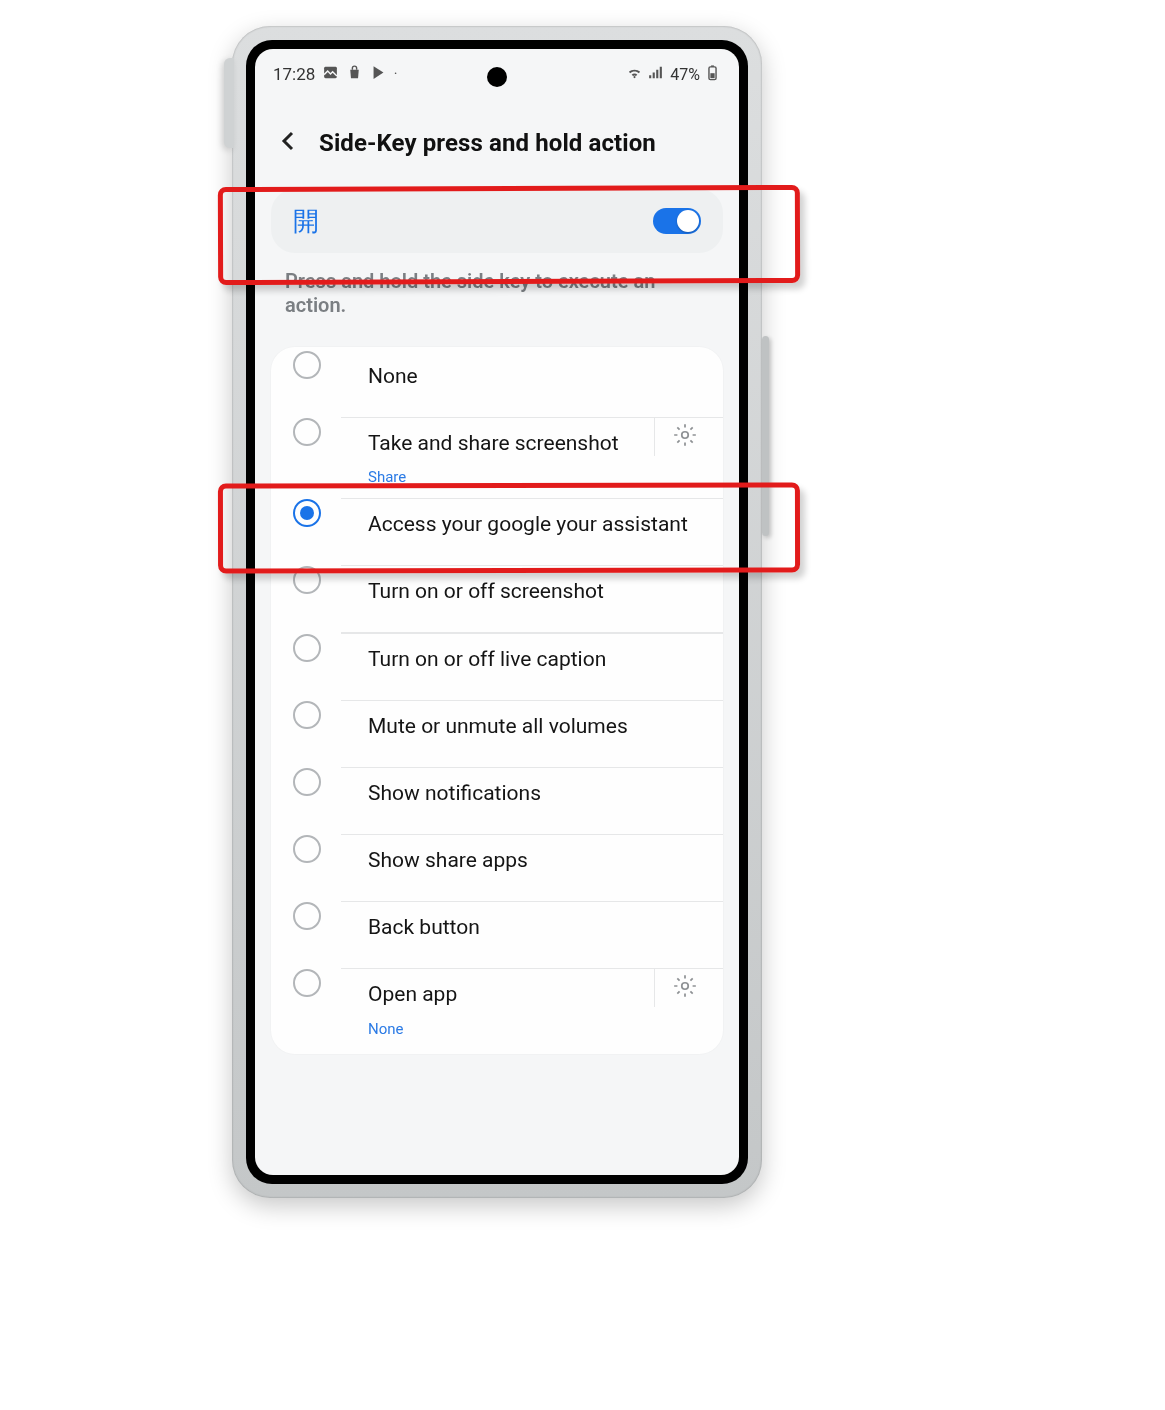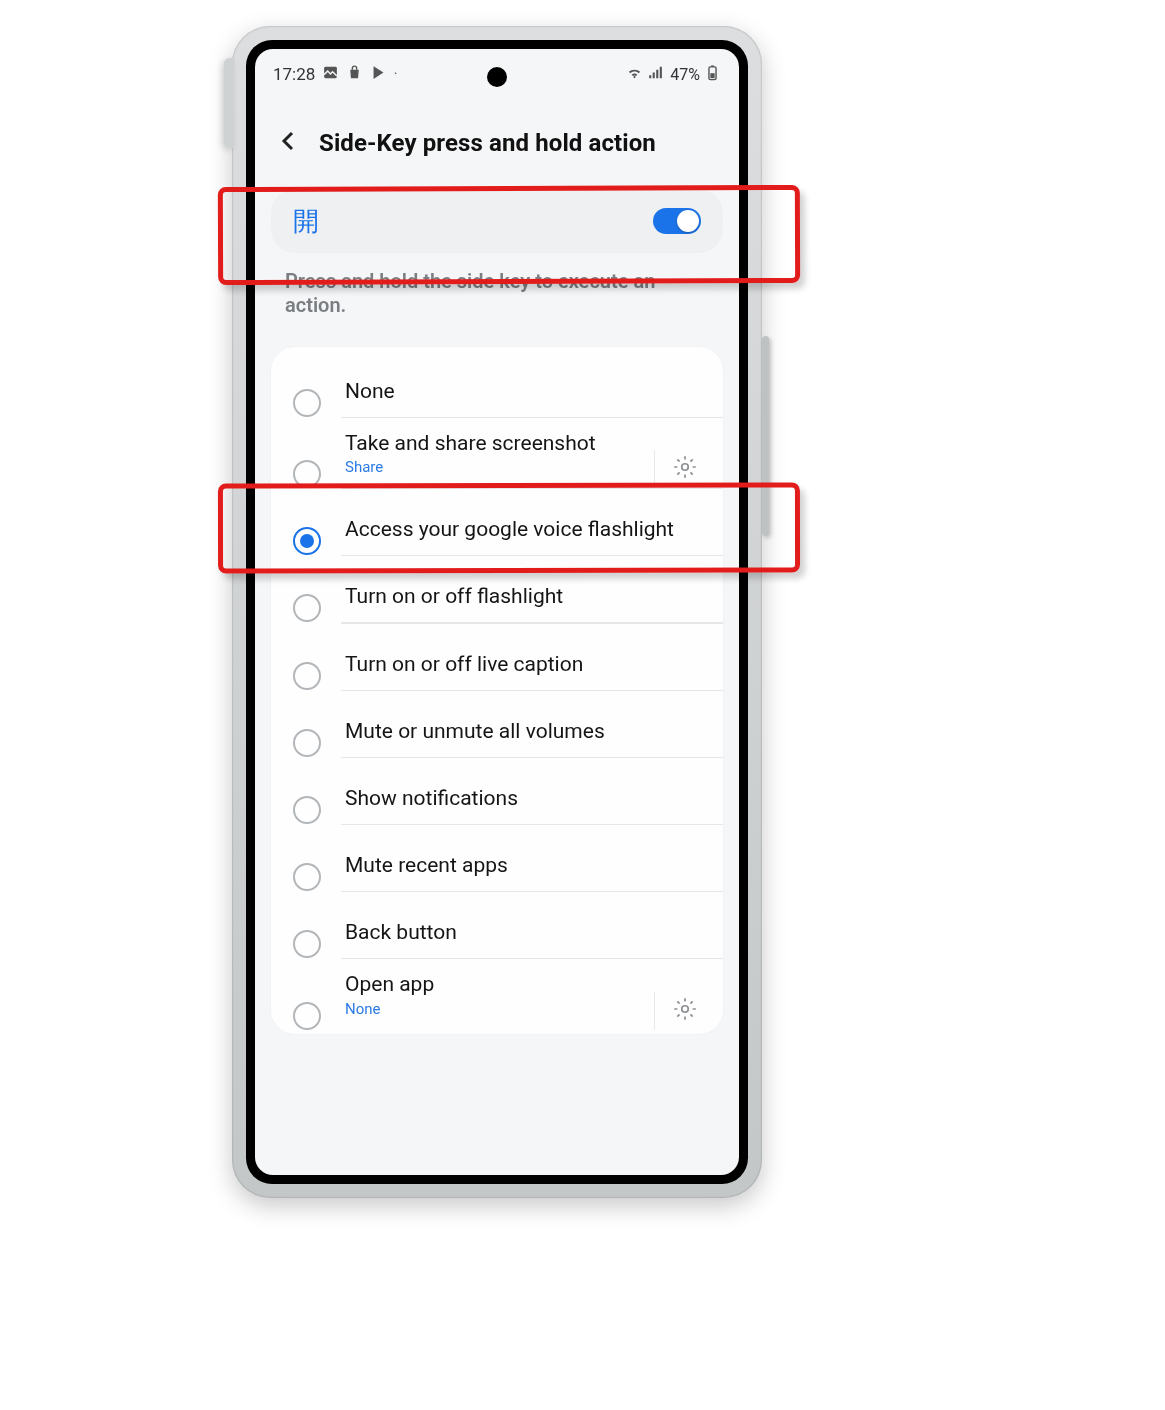--- a/index.html
+++ b/index.html
@@ -146,23 +146,24 @@
   .list-card{
     margin:30px 16px 0 16px;
     background:#fefefe;
     border:none;
     border-radius:24px;
     padding:4px 0;
     box-shadow: 0 0 0 1px rgba(0,0,0,0.015);
   }
   .row{
     display:flex;
-    align-items:flex-end;
+    align-items:flex-start;
     min-height:66px;
     padding:0 18px 0 22px;
+    gap:23px;
   }
   .divider{
     height:1px;
     background:#e6e7e8;
     margin:0 0 0 70px;
   }
   .radio{
     width:24px;
     height:24px;
     border:2px solid #b3b6b9;
@@ -183,21 +184,21 @@
     border-radius:50%;
   }
   .row-label{
     font-size:21px;
     color:#151515;
     line-height:1.3;
   }
   .row-sub{
     font-size:15px;
     color:#2c7be5;
-    margin-top:1px;
+    margin-top:11px;
   }
   .row-text{flex:1 1 auto; padding:12px 0;}
   .gear-wrap{
     width:40px;
     text-align:center;
     padding-left:10px;
     border-left:1px solid #e6e7e8;
     margin-left:8px;
     height:38px;
     display:flex;
@@ -320,28 +321,28 @@
                 <span class="gear-icon"><svg viewBox="0 0 24 24">
                     <circle cx="12" cy="12" r="3"></circle>
                     <path d="M12 2v3M12 19v3M4.9 4.9l2.1 2.1M17 17l2.1 2.1M2 12h3M19 12h3M4.9 19.1L7 17M17 7l2.1-2.1"></path>
                   </svg></span>
               </span>
             </div>
             <div class="divider"></div>
             <div class="row">
               <span class="radio selected"></span>
               <div class="row-text">
-                <div class="row-label">Access your google voice flashlight</div>
-              </div>
-            </div>
-            <div class="divider"></div>
-            <div class="row">
-              <span class="radio"></span>
-              <div class="row-text">
-                <div class="row-label">Turn on or off flashlight</div>
+                <div class="row-label">Access your google your assistant</div>
+              </div>
+            </div>
+            <div class="divider"></div>
+            <div class="row">
+              <span class="radio"></span>
+              <div class="row-text">
+                <div class="row-label">Turn on or off screenshot</div>
               </div>
             </div>
             <div class="divider"></div>
             <div class="divider"></div>
             <div class="row">
               <span class="radio"></span>
               <div class="row-text">
                 <div class="row-label">Turn on or off live caption</div>
               </div>
             </div>
@@ -356,21 +357,21 @@
             <div class="row">
               <span class="radio"></span>
               <div class="row-text">
                 <div class="row-label">Show notifications</div>
               </div>
             </div>
             <div class="divider"></div>
             <div class="row">
               <span class="radio"></span>
               <div class="row-text">
-                <div class="row-label">Mute recent apps</div>
+                <div class="row-label">Show share apps</div>
               </div>
             </div>
             <div class="divider"></div>
             <div class="row">
               <span class="radio"></span>
               <div class="row-text">
                 <div class="row-label">Back button</div>
               </div>
             </div>
             <div class="divider"></div>

